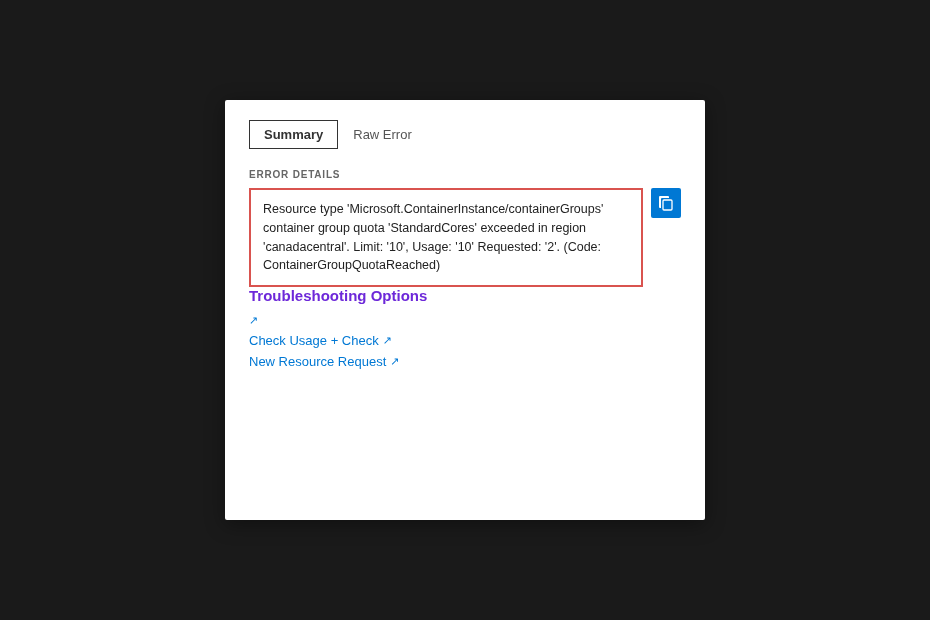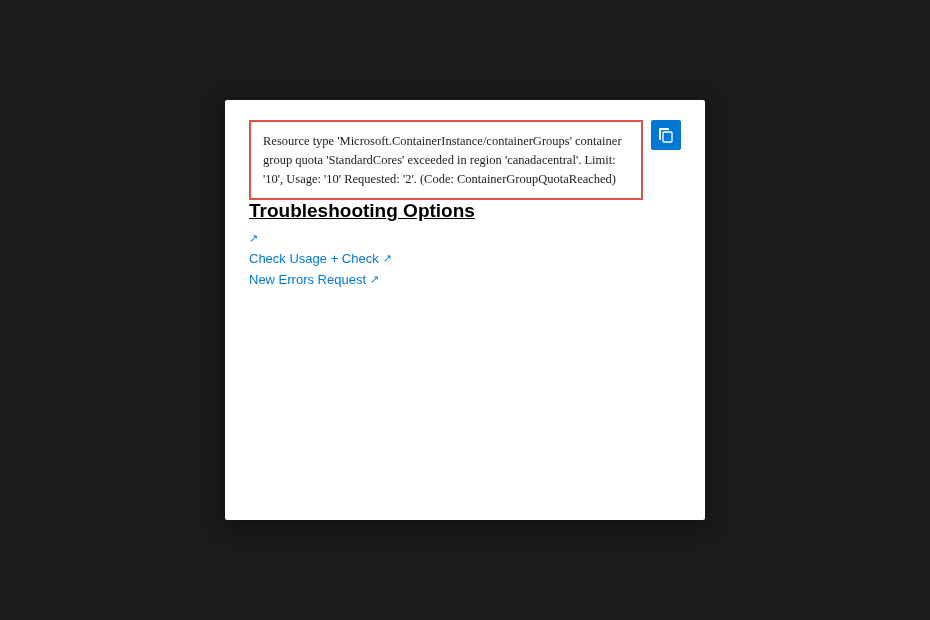--- a/index.html
+++ b/index.html
@@ -73,21 +73,20 @@
       color: #666;
       letter-spacing: 0.08em;
       text-transform: uppercase;
       margin-bottom: 8px;
     }
     .error-details-row {
       display: flex;
       align-items: flex-start;
       justify-content: space-between;
       position: relative;
-      font-family: Liberation Serif, serif;
     }
     .error-box {
       border: 2px solid #d9534f;
       padding: 10px 12px;
       font-size: 12.5px;
       line-height: 1.5;
       color: #222;
       flex: 1;
       margin-right: 8px;
       background: #fff;
@@ -123,25 +122,24 @@
     }
     .thumb-btn {
       background: none;
       border: none;
       cursor: pointer;
       font-size: 15px;
       color: #666;
       padding: 0 2px;
     }
     .troubleshooting-title {
-      font-size: 19px;
+      font-size: 15px;
       font-weight: 600;
-      color: #000000;
+      color: #6d28d9;
       margin-bottom: 10px;
-      text-decoration: underline;
     }
     .link-item {
       display: flex;
       align-items: center;
       gap: 4px;
       margin-bottom: 6px;
       color: #0078d4;
       font-size: 13px;
       cursor: pointer;
       text-decoration: none;
@@ -150,22 +148,27 @@
       font-size: 11px;
       color: #0078d4;
     }
   </style>
 </head>
 <body>
 
 <div class="dialog">
 
 
+  <div class="tabs">
+    <button class="tab active">Summary</button>
+    <button class="tab">Raw Error</button>
+  </div>
 
   <div>
+    <div class="section-label">ERROR DETAILS</div>
     <div class="error-details-row">
       <div class="error-box">
         <span>Resource type 'Microsoft.ContainerInstance/containerGroups' container group quota 'StandardCores' exceeded in region 'canadacentral'. Limit: '10', Usage: '10' Requested: '2'. (Code: ContainerGroupQuotaReached)</span>
       </div>
       <button class="copy-btn" title="Copy to clipboard">
         <svg class="copy-icon-svg" viewBox="0 0 16 16" xmlns="http://www.w3.org/2000/svg">
           <rect x="5" y="5" width="9" height="10" rx="1" fill="none" stroke="#fff" stroke-width="1.3"></rect>
           <path d="M3 1h7a1 1 0 0 1 1 1v1H4a1 1 0 0 0-1 1v9H2a1 1 0 0 1-1-1V2a1 1 0 0 1 1-1z" fill="#fff"></path>
         </svg>
       </button>
@@ -176,17 +179,17 @@
   <div>
     <div class="troubleshooting-title">Troubleshooting Options</div>
     <a class="link-item" href="#">
       <span class="ext-icon">↗</span>
     </a>
     <a class="link-item" href="#">
       <span>Check Usage + Check</span>
       <span class="ext-icon">↗</span>
     </a>
     <a class="link-item" href="#">
-      <span>New Errors Request</span>
+      <span>New Resource Request</span>
       <span class="ext-icon">↗</span>
     </a>
   </div>
 </div>
 
 </body></html>

